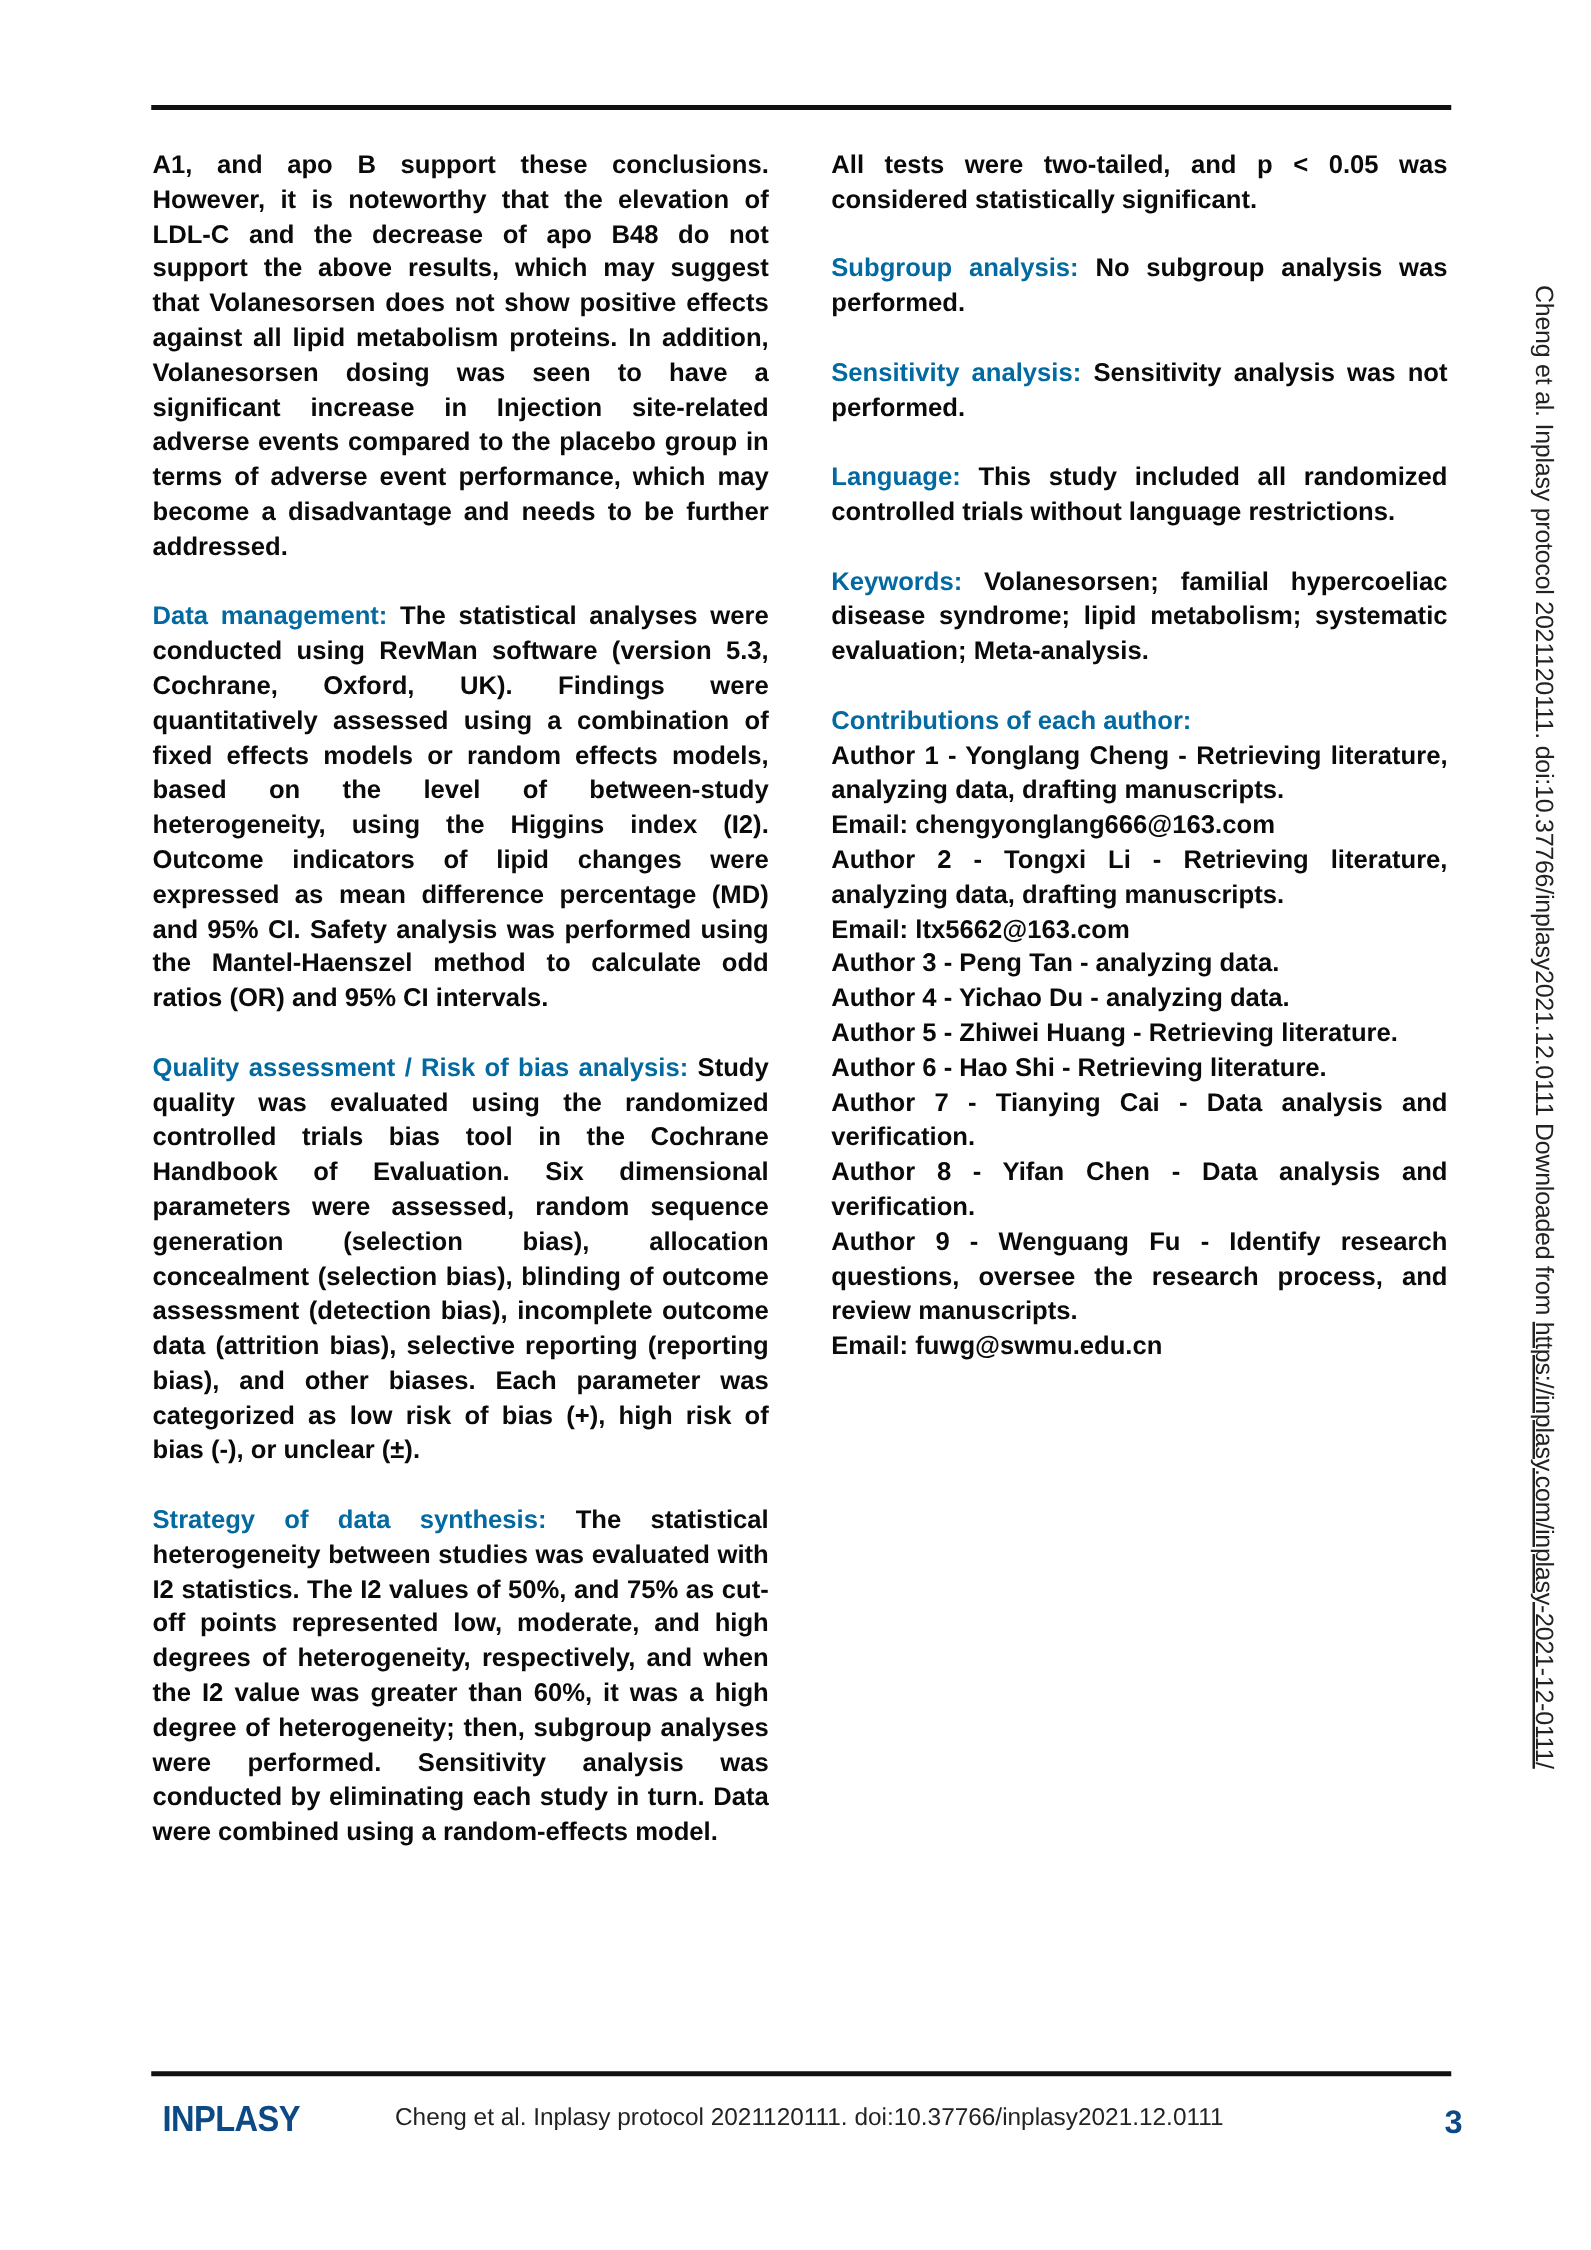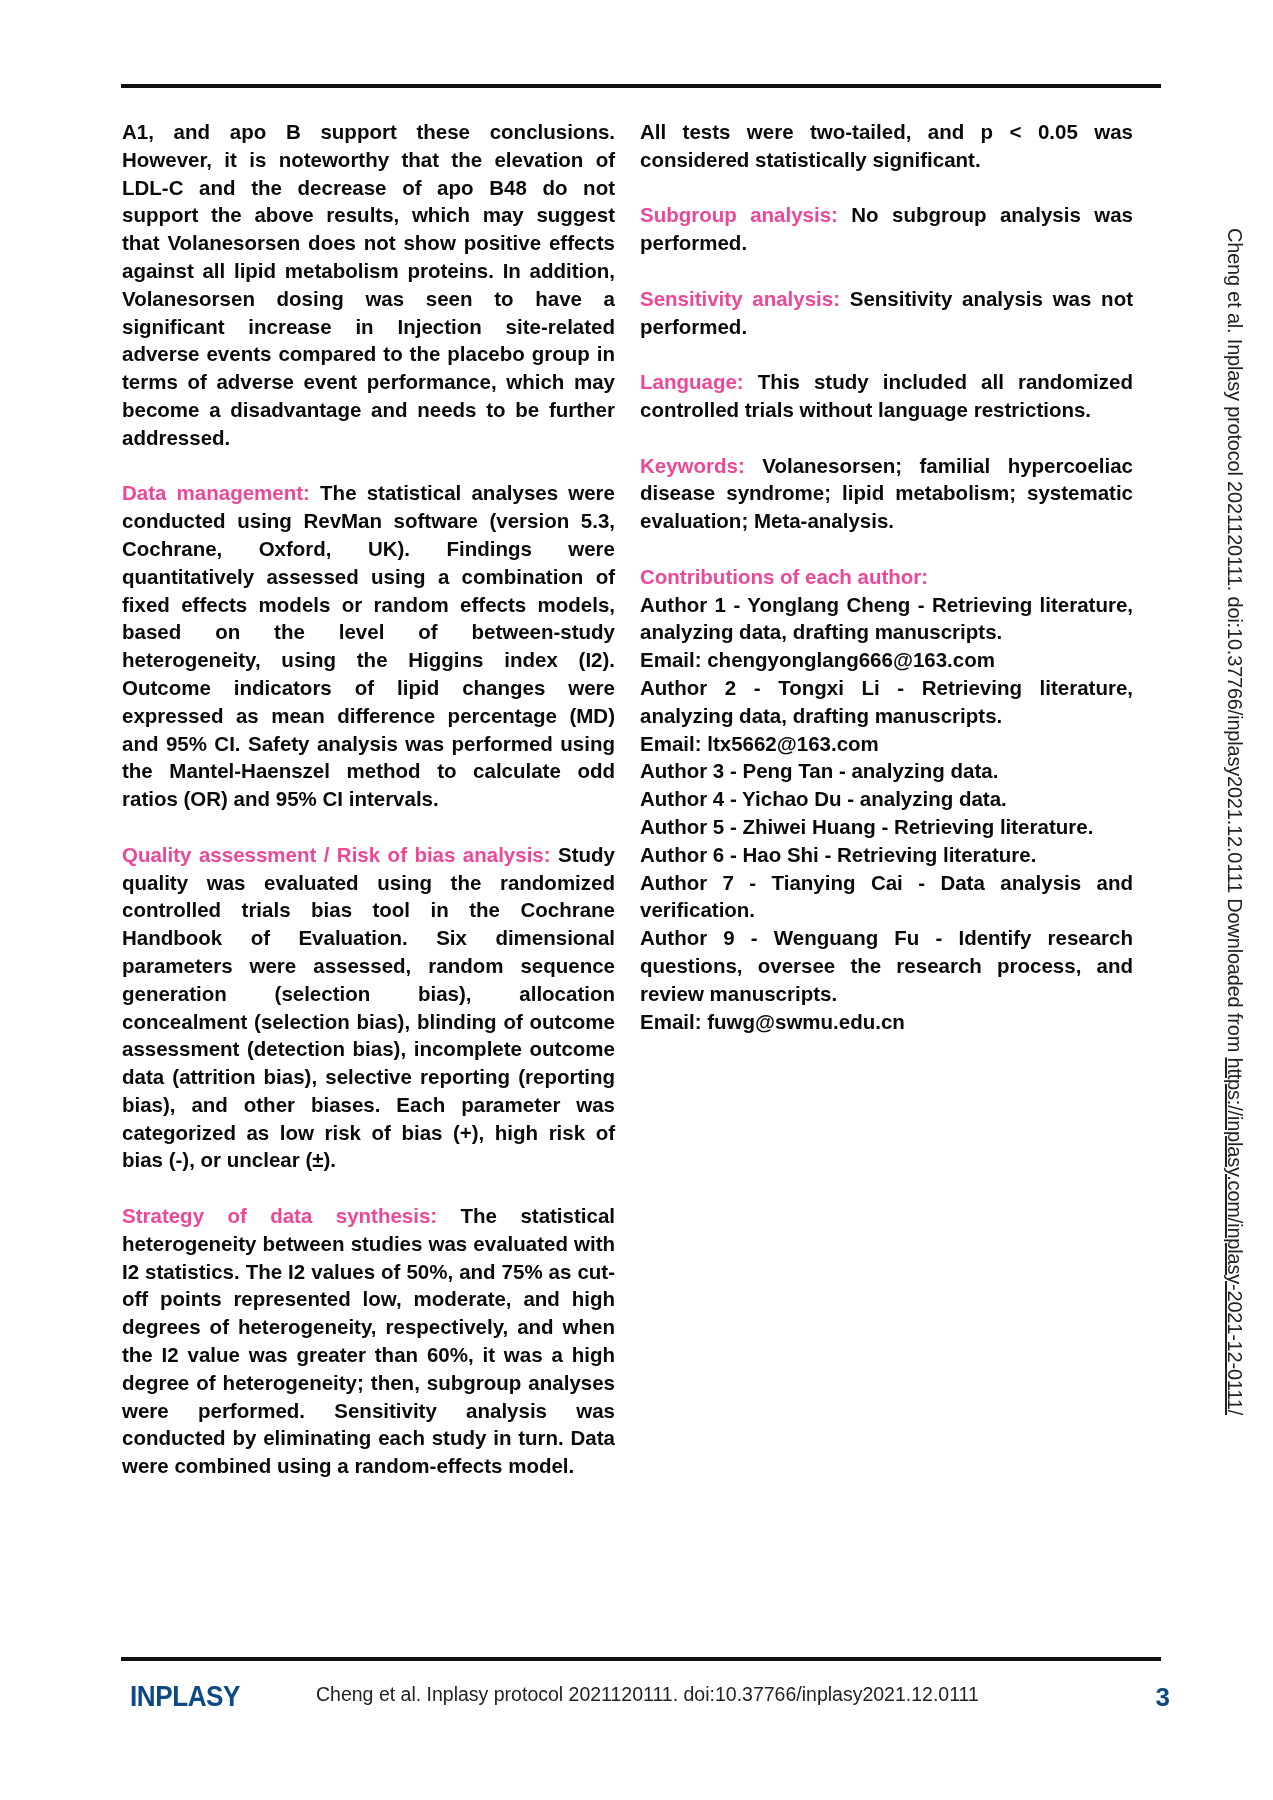--- a/index.html
+++ b/index.html
@@ -29,27 +29,27 @@
       position: absolute;
       top: 118px;
       width: 493px;
       font-size: 20.5px;
       line-height: 27.8px;
       font-weight: bold;
       text-align: justify;
       hyphens: none;
     }
     .column.left { left: 122px; }
-    .column.right { left: 640px; }
+    .column.right { left: 665px; }
 
     .para {
       margin: 0 0 27.8px 0;
     }
     .heading {
-      color: #ec4899;
+      color: #0369a1;
     }
     .line {
       display: block;
       margin-top: 14px;
     }
     .author-line {
       display: block;
       margin: 0;
     }
 
@@ -155,20 +155,21 @@
     <span class="heading line">Contributions of each author:</span>
     <span class="author-line">Author 1 - Yonglang Cheng - Retrieving literature, analyzing data, drafting manuscripts.</span>
     <span class="author-line">Email: chengyonglang666@163.com</span>
     <span class="author-line">Author 2 - Tongxi Li - Retrieving literature, analyzing data, drafting manuscripts.</span>
     <span class="author-line">Email: ltx5662@163.com</span>
     <span class="author-line">Author 3 - Peng Tan - analyzing data.</span>
     <span class="author-line">Author 4 - Yichao Du - analyzing data.</span>
     <span class="author-line">Author 5 - Zhiwei Huang - Retrieving literature.</span>
     <span class="author-line">Author 6 - Hao Shi - Retrieving literature.</span>
     <span class="author-line">Author 7 - Tianying Cai - Data analysis and verification.</span>
+    <span class="author-line">Author 8 - Yifan Chen - Data analysis and verification.</span>
     <span class="author-line">Author 9 - Wenguang Fu - Identify research questions, oversee the research process, and review manuscripts.</span>
     <span class="author-line">Email: fuwg@swmu.edu.cn</span>
   </div>
 </div>
 
 <div class="side-text">
   <span>Cheng et al. Inplasy protocol 2021120111. doi:10.37766/inplasy2021.12.0111 Downloaded from </span><span class="link">https://inplasy.com/inplasy-2021-12-0111/</span>
 </div>
 
 <div class="rule bottom"></div>

